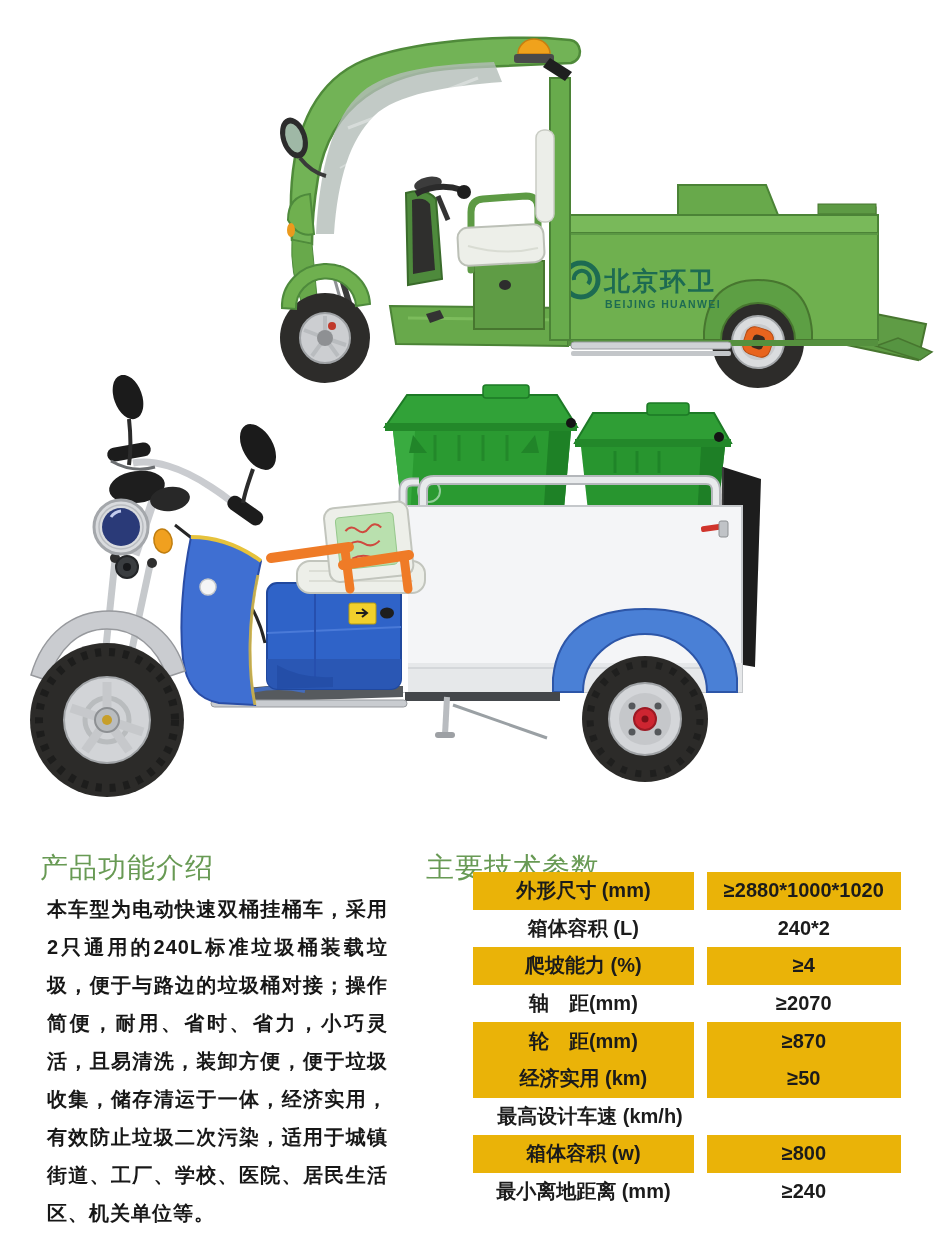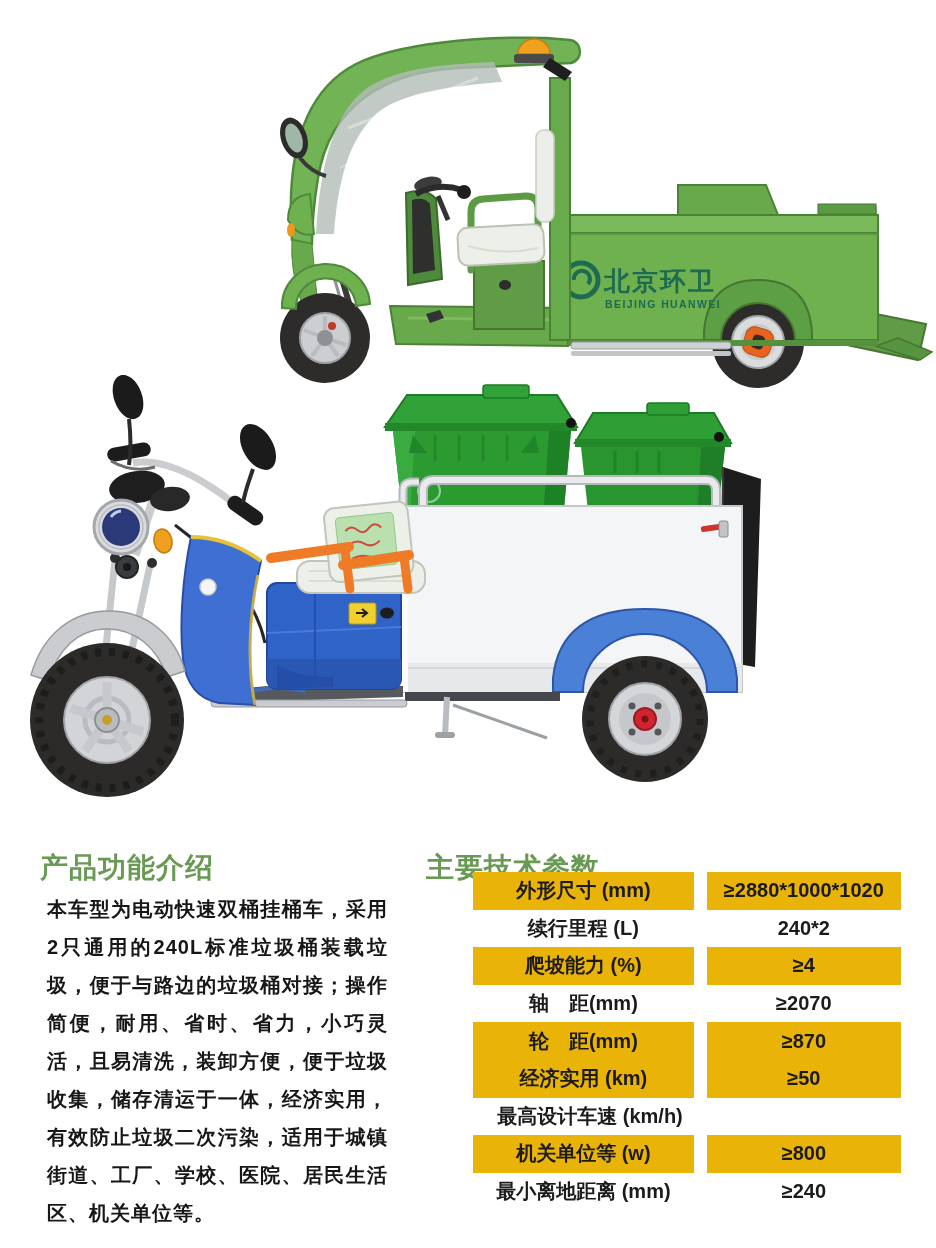--- a/index.html
+++ b/index.html
@@ -2,21 +2,21 @@
 <html><head>
 <meta charset="utf-8">
 <style>
   html,body{margin:0;padding:0;background:#fff;}
   .page{position:relative;width:936px;height:1248px;background:#ffffff;overflow:hidden;
         font-family:"Liberation Sans","DejaVu Sans",sans-serif;}
   .photo{position:absolute;}
   .photo svg{display:block;width:100%;height:100%;}
   .photo1{left:278px;top:8px;width:658px;height:385px;}
   .photo2{left:15px;top:375px;width:750px;height:428px;}
-  .sec-title{position:absolute;font-size:28px;font-weight:700;color:#689a54;
+  .sec-title{position:absolute;font-size:28px;font-weight:400;color:#689a54;
              letter-spacing:1px;white-space:nowrap;}
   .title-left{left:40px;top:826px;}
   .title-right{left:426px;top:826px;}
   .intro-body{position:absolute;left:35px;top:878px;width:341px;
               font-size:20px;line-height:38px;font-weight:700;color:#171717;
               letter-spacing:1px;text-align:justify;margin:12px;}
   .specs{position:absolute;left:473px;top:872px;width:428px;}
   .spec-row{display:flex;height:37.6px;}
   .spec-row .cell{display:flex;align-items:center;justify-content:center;
                   font-size:20px;font-weight:600;color:#1b1b1b;white-space:nowrap;}
@@ -321,21 +321,21 @@
   <h2 class="sec-title title-right">主要技术参数</h2>
 
   <p class="intro-body">本车型为电动快速双桶挂桶车，采用2只通用的240L标准垃圾桶装载垃圾，便于与路边的垃圾桶对接；操作简便，耐用、省时、省力，小巧灵活，且易清洗，装卸方便，便于垃圾收集，储存清运于一体，经济实用，有效防止垃圾二次污染，适用于城镇街道、工厂、学校、医院、居民生活区、机关单位等。</p>
 
   <div class="specs">
     <div class="spec-row green">
       <div class="cell c1">外形尺寸 (mm)</div>
       <div class="cell c2">≥2880*1000*1020</div>
     </div>
     <div class="spec-row">
-      <div class="cell c1">续行里程 (L)</div>
+      <div class="cell c1">箱体容积 (L)</div>
       <div class="cell c2">240*2</div>
     </div>
     <div class="spec-row green">
       <div class="cell c1">爬坡能力 (%)</div>
       <div class="cell c2">≥4</div>
     </div>
     <div class="spec-row">
       <div class="cell c1">轴　距(mm)</div>
       <div class="cell c2">≥2070</div>
     </div>
@@ -344,21 +344,21 @@
       <div class="cell c2">≥870</div>
     </div>
     <div class="spec-row green">
       <div class="cell c1">经济实用 (km)</div>
       <div class="cell c2">≥50</div>
     </div>
     <div class="spec-row">
       <div class="cell c1">最高设计车速 (km/h)</div>
     </div>
     <div class="spec-row green">
-      <div class="cell c1">机关单位等 (w)</div>
+      <div class="cell c1">箱体容积 (w)</div>
       <div class="cell c2">≥800</div>
     </div>
     <div class="spec-row">
       <div class="cell c1">最小离地距离 (mm)</div>
       <div class="cell c2">≥240</div>
     </div>
   </div>
 
 </div>
 

